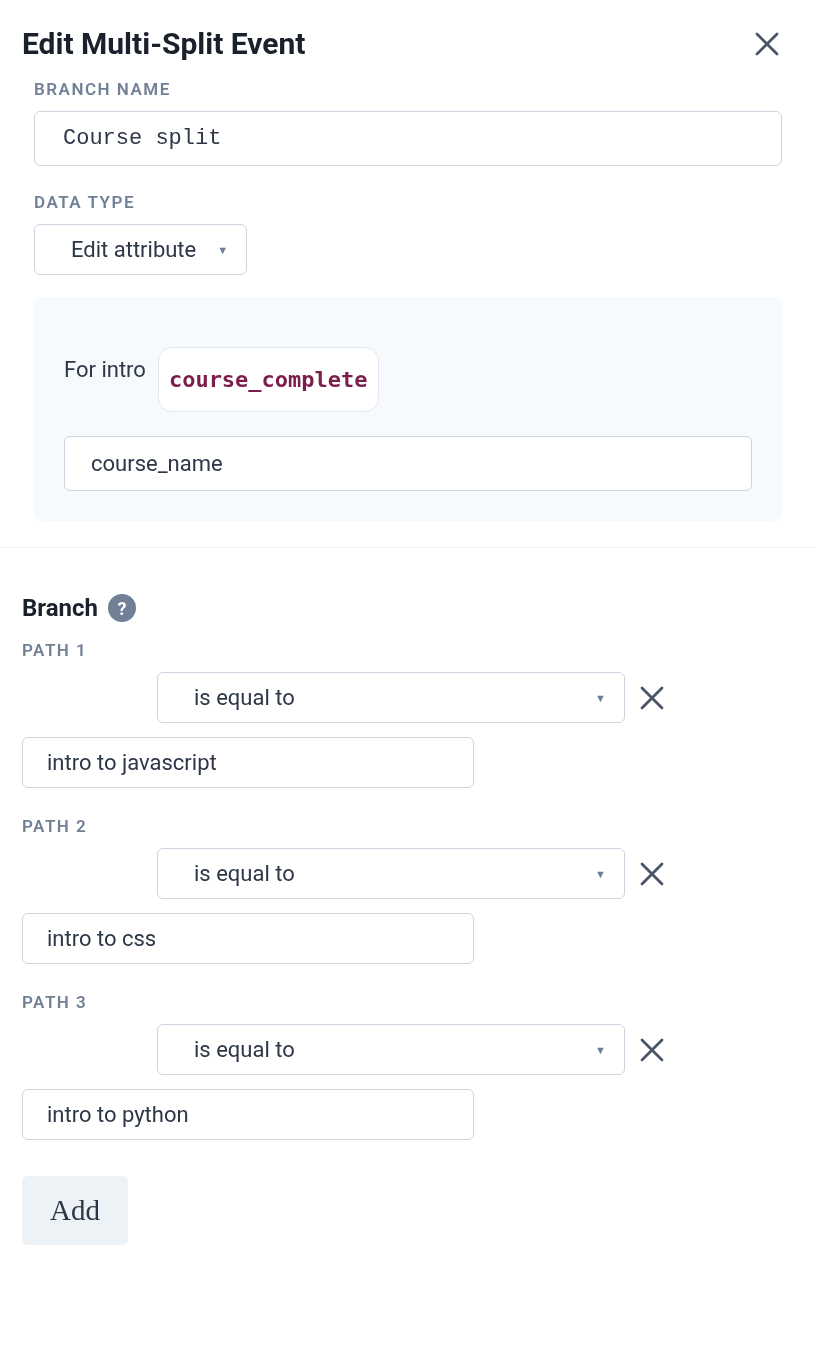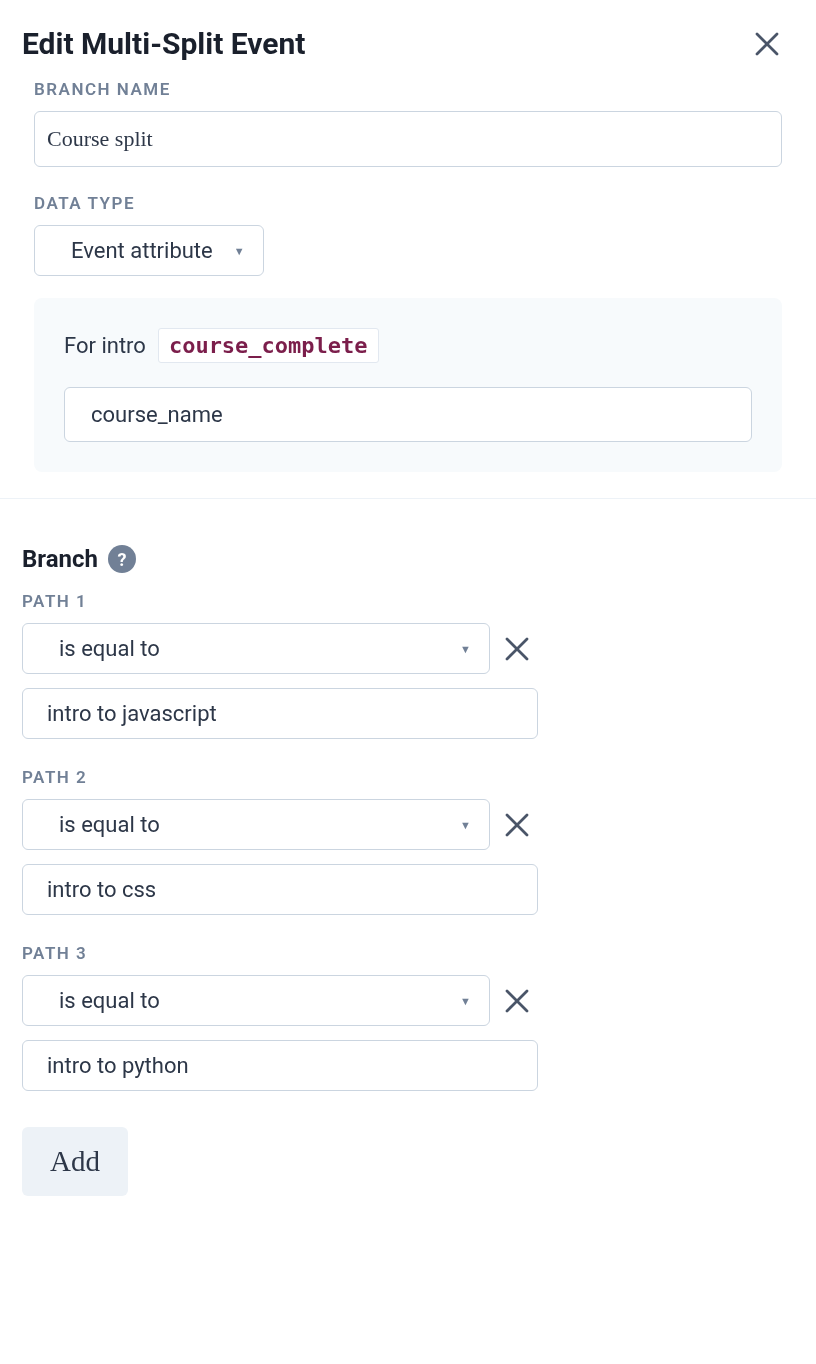--- a/index.html
+++ b/index.html
@@ -34,25 +34,25 @@
       font-weight: 600;
       letter-spacing: 1.5px;
       color: #718096;
       text-transform: uppercase;
       margin-bottom: 12px;
     }
     .text-input {
       width: 100%;
       border: 1px solid #cbd5e0;
       border-radius: 6px;
-      padding: 14px 12px;
-      font-size: 22px;
-      color: #2d3748;
-      background: #fff;
-      font-family: Liberation Serif, serif;
+      padding: 14px 28px;
+      font-size: 22px;
+      color: #2d3748;
+      background: #fff;
+      font-family: Liberation Mono, monospace;
     }
     .select-wrap {
       position: relative;
       display: inline-block;
       border: 1px solid #cbd5e0;
       border-radius: 6px;
       background: #fff;
     }
     .select-wrap .select-value {
       padding: 12px 50px 12px 36px;
@@ -85,22 +85,23 @@
       font-size: 22px;
       color: #2d3748;
     }
     .event-name {
       font-family: ui-monospace, SFMono-Regular, Menlo, Monaco, Consolas, monospace;
       font-weight: 600;
       font-size: 22px;
       color: #7b1e4b;
       background: #fff;
       border: 1px solid #e2e8f0;
-      border-radius: 3px;
-      padding: 4px 10px;
+      border-radius: 14px;
+      padding: 19px 10px;
+      margin-top: 20px;
     }
     .attr-input {
       width: 100%;
       border: 1px solid #cbd5e0;
       border-radius: 6px;
       padding: 14px 26px;
       font-size: 22px;
       color: #2d3748;
       background: #fff;
       font-family: inherit;
@@ -136,39 +137,40 @@
     }
     .paths-section {
       padding: 0 22px;
     }
     .path-block {
       margin-bottom: 28px;
     }
     .path-row {
       display: flex;
       align-items: center;
-      justify-content: flex-start;
+      justify-content: center;
       gap: 12px;
       margin-bottom: 14px;
+      margin-left: 8px;
     }
     .condition-select {
       width: 468px;
     }
     .condition-select .select-value {
       min-width: 0;
       width: 100%;
     }
     .path-remove {
       width: 30px;
       height: 30px;
       cursor: pointer;
       color: #4a5568;
     }
     .path-value-input {
-      width: 516px;
+      width: 452px;
       border: 1px solid #cbd5e0;
       border-radius: 6px;
       padding: 12px 24px;
       font-size: 22px;
       color: #2d3748;
       background: #fff;
       font-family: inherit;
     }
     .add-btn {
       display: inline-block;
@@ -196,21 +198,21 @@
 </div>
 
 <div class="section">
   <div class="field-label">BRANCH NAME</div>
   <input class="text-input" type="text" value="Course split" style="">
 </div>
 
 <div class="section">
   <div class="field-label">DATA TYPE</div>
   <div class="select-wrap">
-    <div class="select-value">Event attribute</div>
+    <div class="select-value">Edit attribute</div>
     <span class="select-caret">▼</span>
   </div>
 
   <div class="event-card">
     <div class="for-event-line">
       <span>For intro</span>
       <span class="event-name">course_complete</span>
     </div>
     <input class="attr-input" type="text" value="course_name" style="">
   </div>

